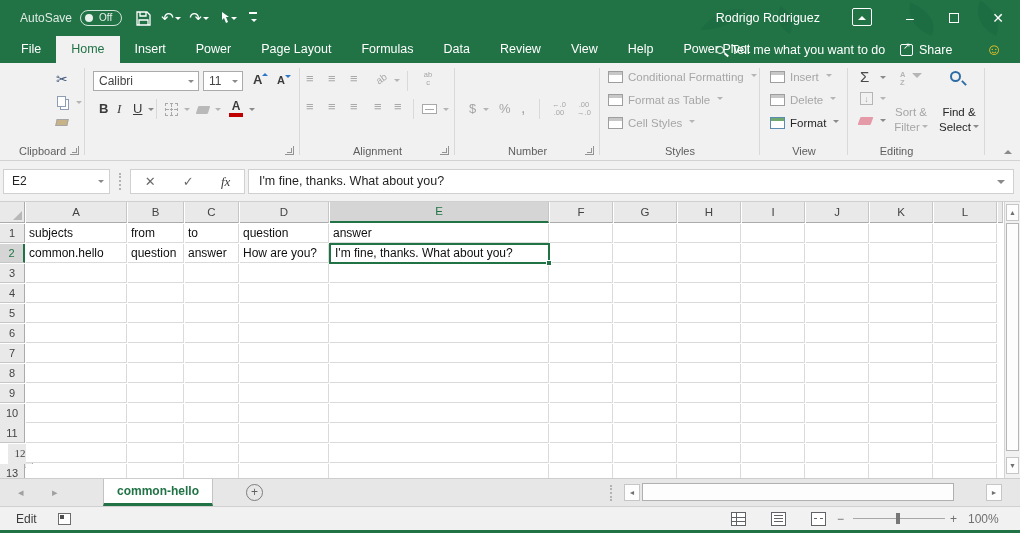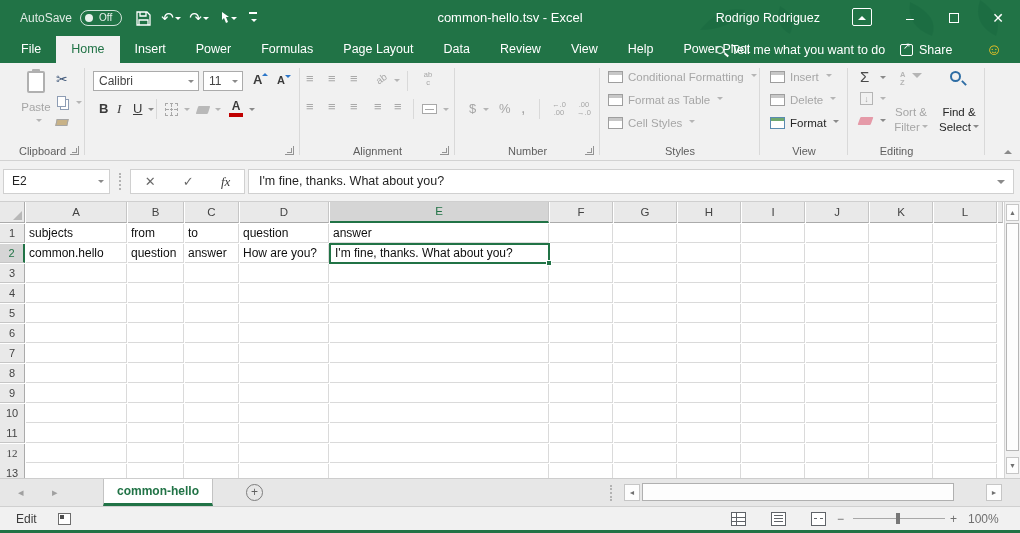--- a/index.html
+++ b/index.html
@@ -172,42 +172,41 @@
       <svg width="13" height="15" viewBox="0 0 13 15">
           <path d="M5 1 v8 l2 -2 l2 5 l2 -1 l-2 -5 h3 z" fill="#fff"></path>
         </svg>
       <span class="ddw"></span>
     </span>
     <span class="qat-more">
         <span class="bar"></span>
         <span class="ddw"></span>
       </span>
   </span>
-  <span class="wintitle">common-hello.tsv  -  Excel</span>
   <span class="username">Rodrigo Rodriguez</span>
   <span class="ribdisp"><span class="caret"></span></span>
   <span class="winbtn btn-min">
       <span>–</span>
     </span>
   <span class="winbtn btn-max">
       <span class="maxbox"></span>
     </span>
   <span class="winbtn btn-close">
       <span>✕</span>
     </span>
 </div>
 
 <div class="tabsrow">
   <span id="tabs">
       <span class="tab">File</span>
       <span class="tab active">Home</span>
       <span class="tab">Insert</span>
       <span class="tab">Power</span>
+      <span class="tab">Page Layout</span>
       <span class="tab">Formulas</span>
-      <span class="tab">Page Layout</span>
       <span class="tab">Data</span>
       <span class="tab">Review</span>
       <span class="tab">View</span>
       <span class="tab">Help</span>
       <span class="tab">Power Pivot</span>
     </span>
   <span class="tellme">
     <span class="searchc"></span>
     <span>Tell me what you want to do</span>
   </span>
@@ -216,25 +215,20 @@
         <span>↗</span>
       </span>
     <span>Share</span>
   </span>
   <span class="smiley">☺</span>
 </div>
 
 <div class="ribbon">
 
   <div class="grp" style="left:0;width:85px">
-    <span class="ab" style="left:14px;top:6px;width:44px;height:62px;text-align:center">
-      <span class="clipic" style="left:13px;top:2px"></span>
-      <span class="ab dis" style="left:0;top:32px;width:44px;font-size:11.5px">Paste</span>
-      <span class="dd lite ab" style="left:20px;top:50px"></span>
-    </span>
     <span class="ab cutg" style="left:56px;top:8px"><span>✂</span></span>
     <span class="copyic" style="left:57px;top:33px"></span>
     <span class="dd lite ab" style="left:74px;top:38px"></span>
     <span class="paintic" style="left:56px;top:56px"></span>
     <span class="grp-label">Clipboard</span>
     <span class="launcher" style="right:6px"></span>
     <span class="vsep"></span>
   </div>
 
   <div class="grp" style="left:85px;width:215px">
@@ -519,21 +513,21 @@
     <div class="cell" style="left: 185px; top: 222px; width: 54px; height: 19px;"></div>
     <div class="cell" style="left: 240px; top: 222px; width: 89px; height: 19px;"></div>
     <div class="cell" style="left: 330px; top: 222px; width: 219px; height: 19px;"></div>
     <div class="cell" style="left: 550px; top: 222px; width: 63px; height: 19px;"></div>
     <div class="cell" style="left: 614px; top: 222px; width: 63px; height: 19px;"></div>
     <div class="cell" style="left: 678px; top: 222px; width: 63px; height: 19px;"></div>
     <div class="cell" style="left: 742px; top: 222px; width: 63px; height: 19px;"></div>
     <div class="cell" style="left: 806px; top: 222px; width: 63px; height: 19px;"></div>
     <div class="cell" style="left: 870px; top: 222px; width: 63px; height: 19px;"></div>
     <div class="cell" style="left: 934px; top: 222px; width: 63px; height: 19px;"></div>
-    <div class="rowhdr" style="left: 0px; top: 242px; width: 25px; height: 24px; font-family: Liberation Serif, serif;">12</div>
+    <div class="rowhdr" style="left: 8px; top: 242px; width: 25px; height: 24px; font-family: Liberation Serif, serif;">12</div>
     <div class="cell" style="left: 26px; top: 242px; width: 101px; height: 19px;"></div>
     <div class="cell" style="left: 128px; top: 242px; width: 56px; height: 19px;"></div>
     <div class="cell" style="left: 185px; top: 242px; width: 54px; height: 19px;"></div>
     <div class="cell" style="left: 240px; top: 242px; width: 89px; height: 19px;"></div>
     <div class="cell" style="left: 330px; top: 242px; width: 219px; height: 19px;"></div>
     <div class="cell" style="left: 550px; top: 242px; width: 63px; height: 19px;"></div>
     <div class="cell" style="left: 614px; top: 242px; width: 63px; height: 19px;"></div>
     <div class="cell" style="left: 678px; top: 242px; width: 63px; height: 19px;"></div>
     <div class="cell" style="left: 742px; top: 242px; width: 63px; height: 19px;"></div>
     <div class="cell" style="left: 806px; top: 242px; width: 63px; height: 19px;"></div>

